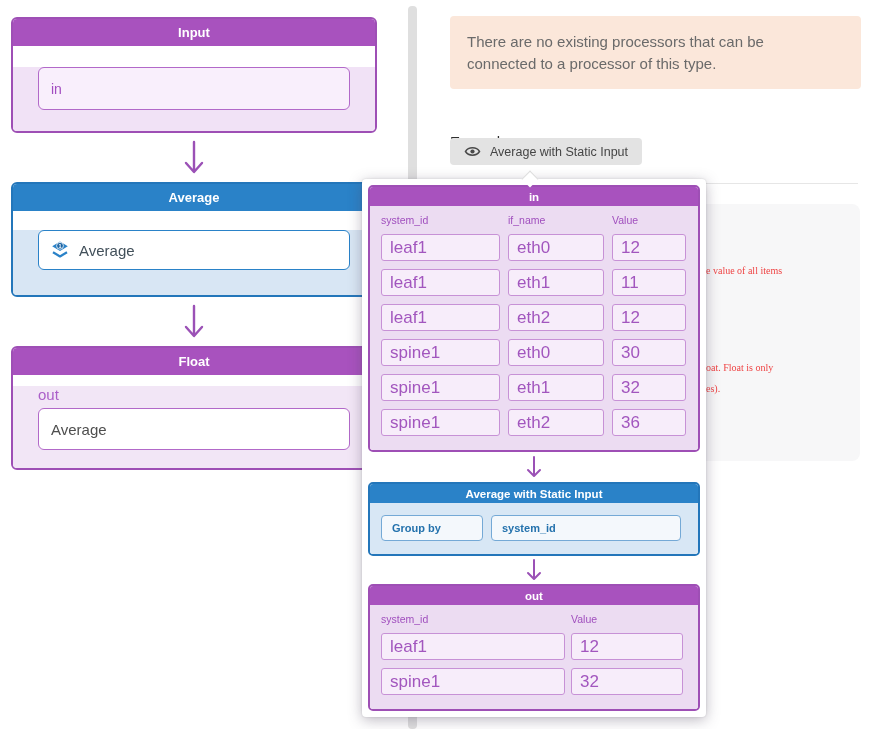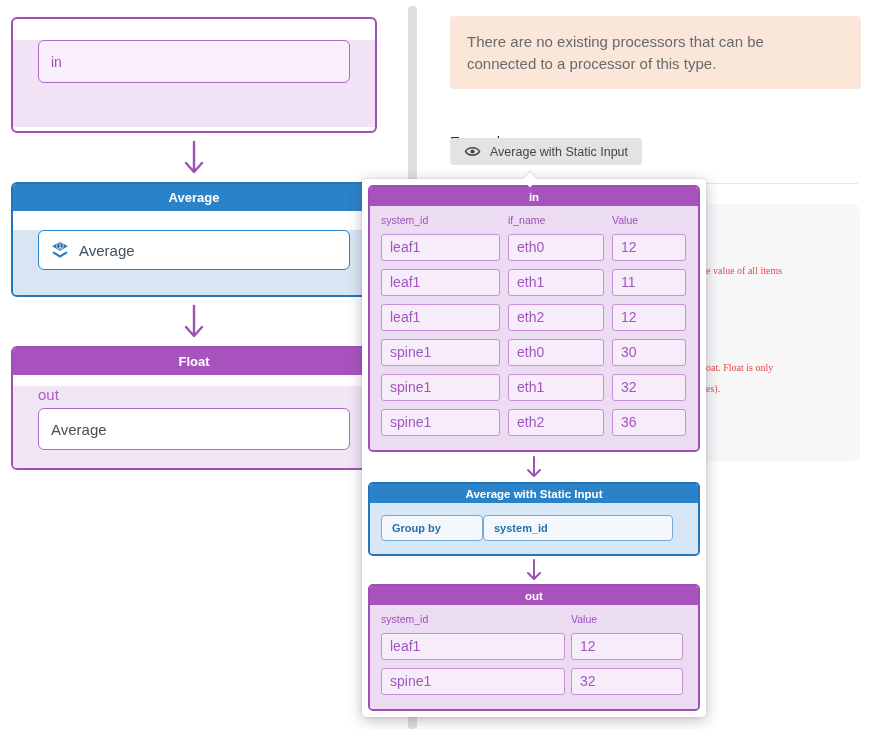--- a/index.html
+++ b/index.html
@@ -60,40 +60,43 @@
                  background:#fff; transform:rotate(45deg);
                  border-left:1px solid #dcdcdc; border-top:1px solid #dcdcdc; }
   .pbox { border-radius:5px; overflow:hidden; }
   .pbox.purple { border:2px solid #9e4fb5; }
   .pbox.blue   { border:2px solid #2376ba; }
   .pbox-header { height:19px; display:flex; align-items:center; justify-content:center;
                  color:#fff; font-size:11.5px; font-weight:bold; }
   .pbox.purple .pbox-header { background:#a852be; }
   .pbox.blue   .pbox-header { background:#2a82c8; }
   .pbox-body.purple-body { background:#ecdcf2; padding:6px 11px 14px 11px; }
-  .pbox-body.blue-body   { background:#d8e7f5; padding:12px 11px 13px 11px; display:flex; }
+  .pbox-body.blue-body   { background:#d8e7f5; padding:12px 11px 13px 11px; display:flex; gap:8px; }
 
   .pgrid3 { display:grid; grid-template-columns:119px 96px 74px; column-gap:8px; row-gap:8px; }
   .pgrid2 { display:grid; grid-template-columns:184px 112px;   column-gap:6px; row-gap:8px; }
   .pcol-label { font-size:10.5px; color:#a04fbe; height:14px; line-height:16px; }
   .pcell { height:27px; line-height:25px; background:#f7edfa; border:1px solid #c791d6;
-           border-radius:3px; font-size:14px; color:#a256be; padding-left:8px; overflow:hidden; }
+           border-radius:3px; font-size:17px; color:#a256be; padding-left:8px; overflow:hidden; }
   .bcell { height:26px; line-height:24px; background:#f4f8fc; border:1px solid #74a9d6;
            border-radius:4px; font-size:11px; font-weight:bold; color:#2472ad; padding-left:10px; }
   .bcell.groupby { width:102px; }
   .bcell.sysid   { width:190px; }
   .p-arrow-wrap { display:flex; justify-content:center; align-items:center; height:30px; }
   .p-arrow-wrap.short { height:28px; }
 </style>
 </head>
 <body>
 
 <div class="canvas">
 
   <div class="node purple" style="top:17px;height:116px;">
+    <div class="node-header">
+      <span>Input</span>
+    </div>
     <div class="node-body purple-body" style="height:87px;">
       <div class="field in-field">
         <span>in</span>
       </div>
     </div>
   </div>
 
   <svg class="flow-arrow" style="top:139px;" viewBox="0 0 24 38">
     <path d="M12 3 V32 M4 24 L12 33 L20 24" fill="none" stroke="#9b51b6" stroke-width="2.4" stroke-linecap="round" stroke-linejoin="round"></path>
   </svg>

